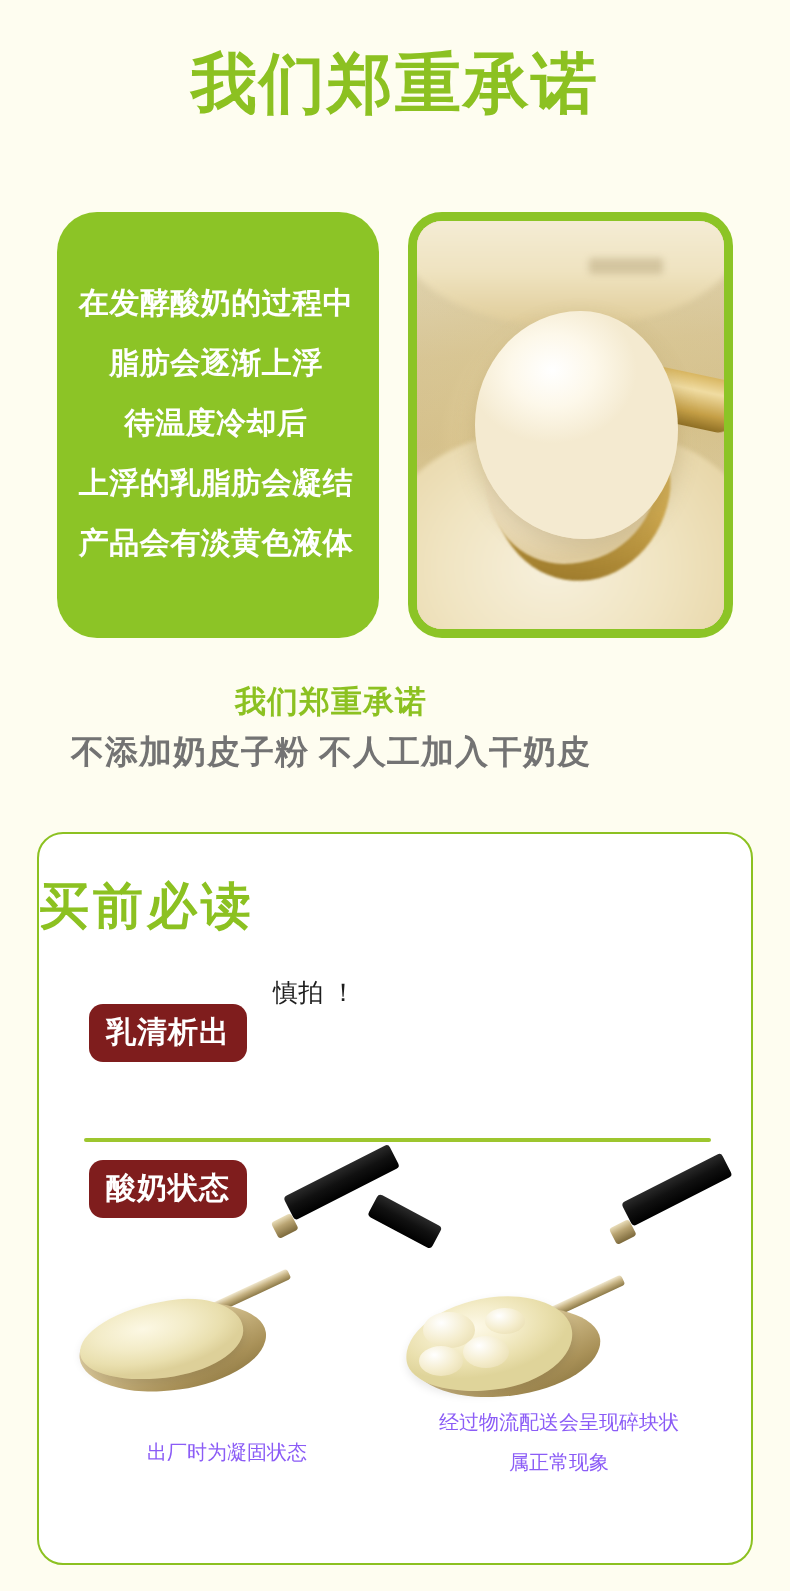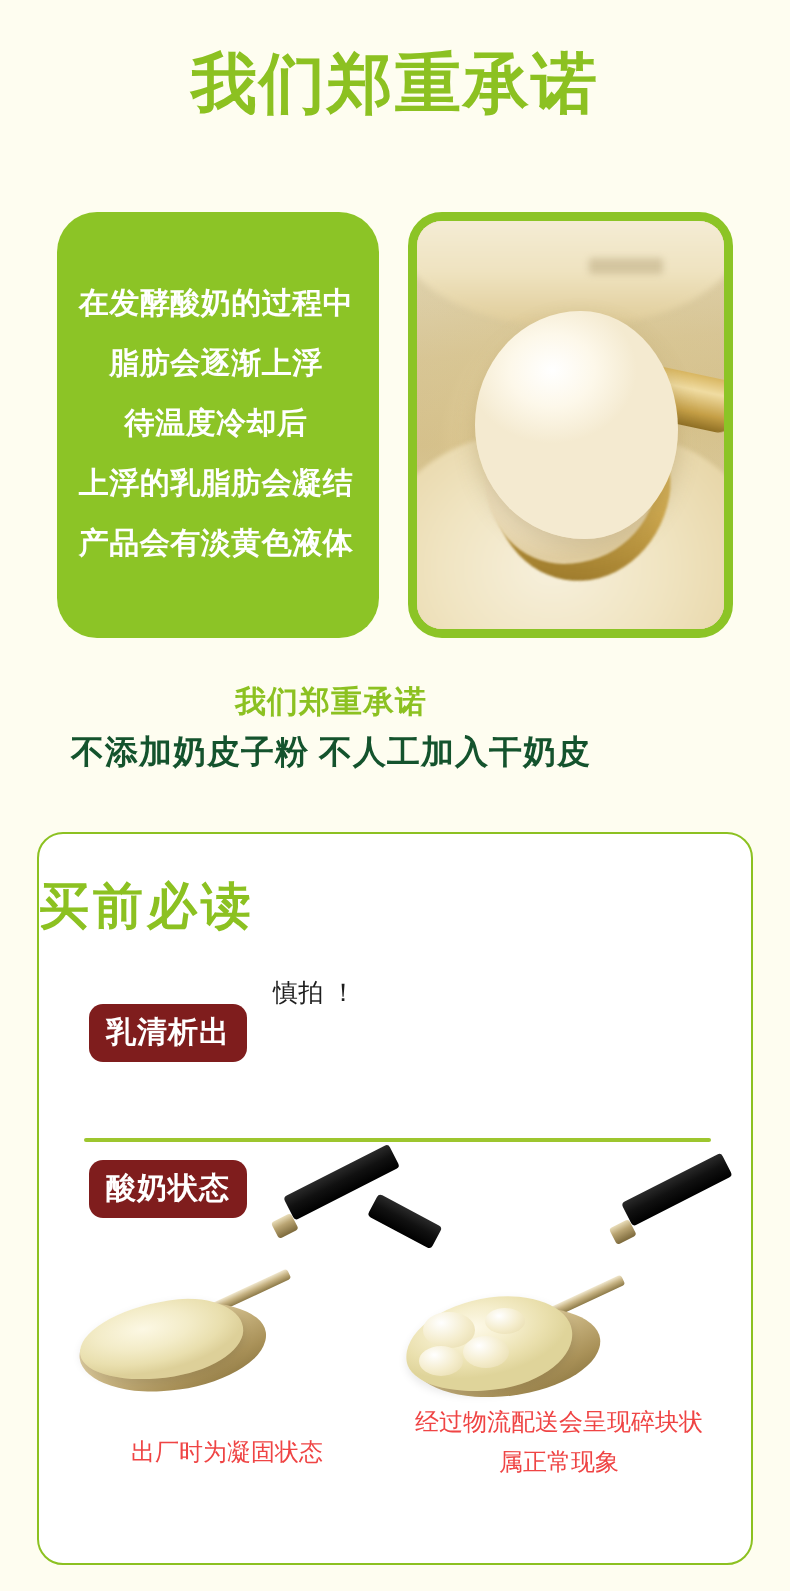--- a/index.html
+++ b/index.html
@@ -170,21 +170,21 @@
     font-size: 31px;
     line-height: 40px;
     font-weight: bold;
     color: #8cc121;
     letter-spacing: 1px;
   }
   .promise-line2 {
     font-size: 33px;
     line-height: 44px;
     font-weight: bold;
-    color: #14532d;
+    color: #737373;
     letter-spacing: 1px;
     margin-top: 8px;
   }
 
   
   .card {
     position: absolute;
     left: 37px;
     top: 832px;
     width: 716px;
@@ -318,23 +318,23 @@
     position: absolute;
     background: radial-gradient(ellipse at 35% 30%, #ffffff 0%, #f4eccb 55%, #e5d9a8 100%);
     border-radius: 50%;
   }
   .cap-box { position: absolute; }
   .cap-box.left { left: 18px; top: 598px; width: 340px; }
   .cap-box.right { left: 350px; top: 568px; width: 340px; }
   .cap-box p {
     margin: 0;
     text-align: center;
-    font-size: 24px;
+    font-size: 20px;
     line-height: 40px;
-    color: #ef4444;
+    color: #8b5cf6;
   }
 </style>
 </head>
 <body>
 
 <div class="page-title">我们郑重承诺</div>
 
 <div class="hero">
 
   <div class="hero-text-panel">

